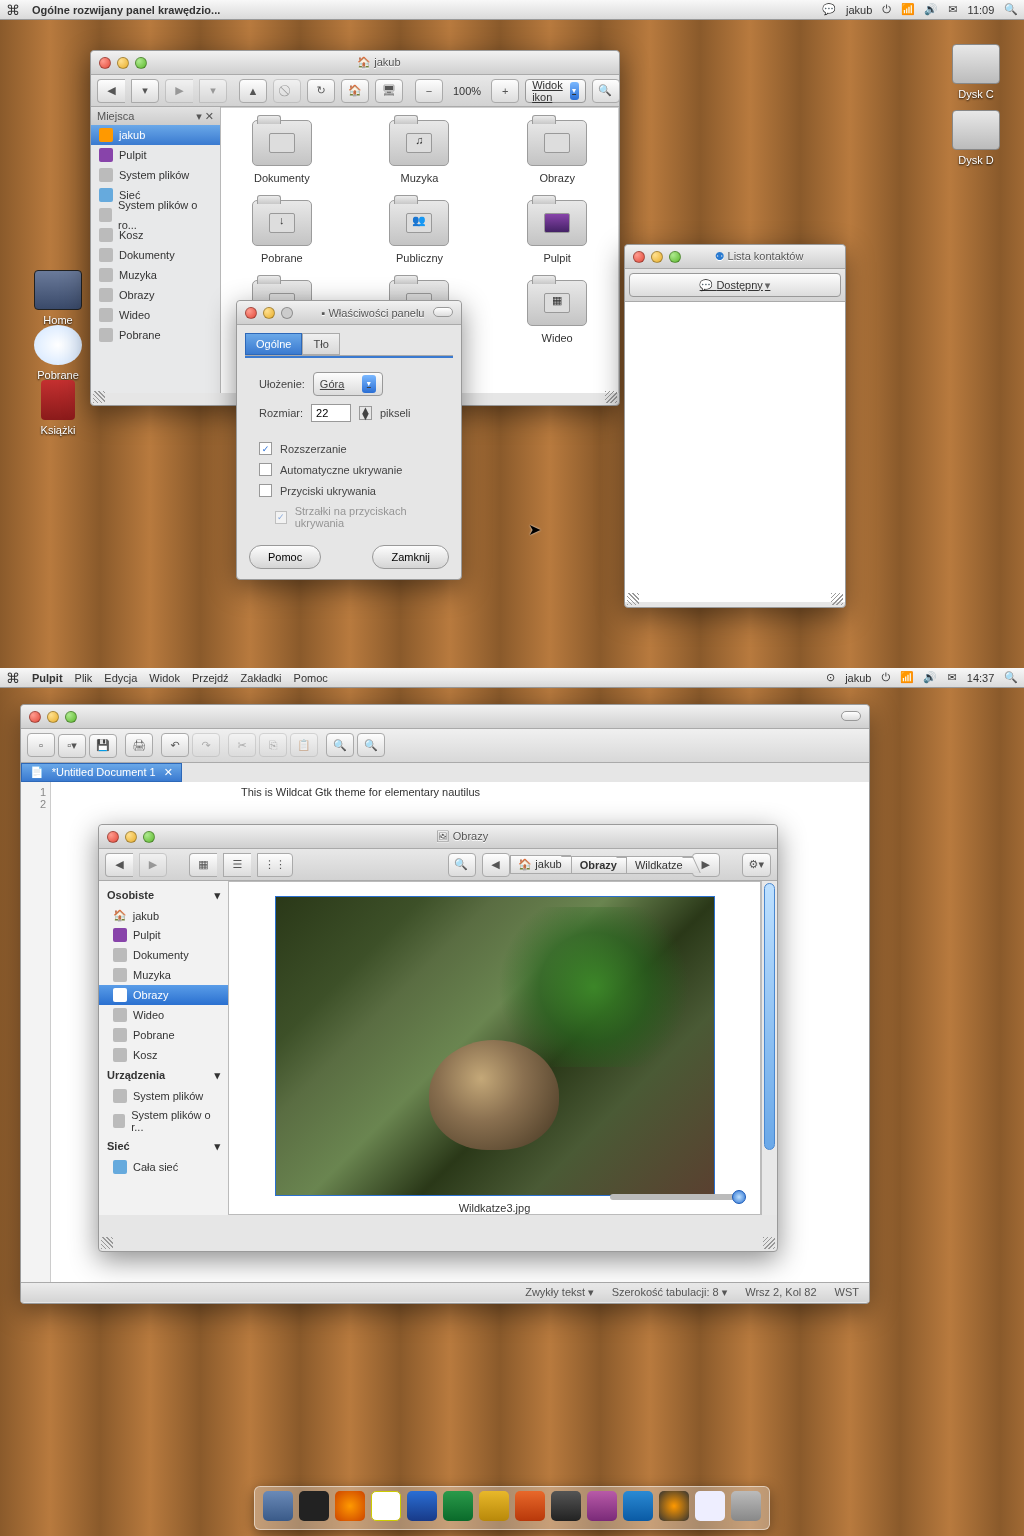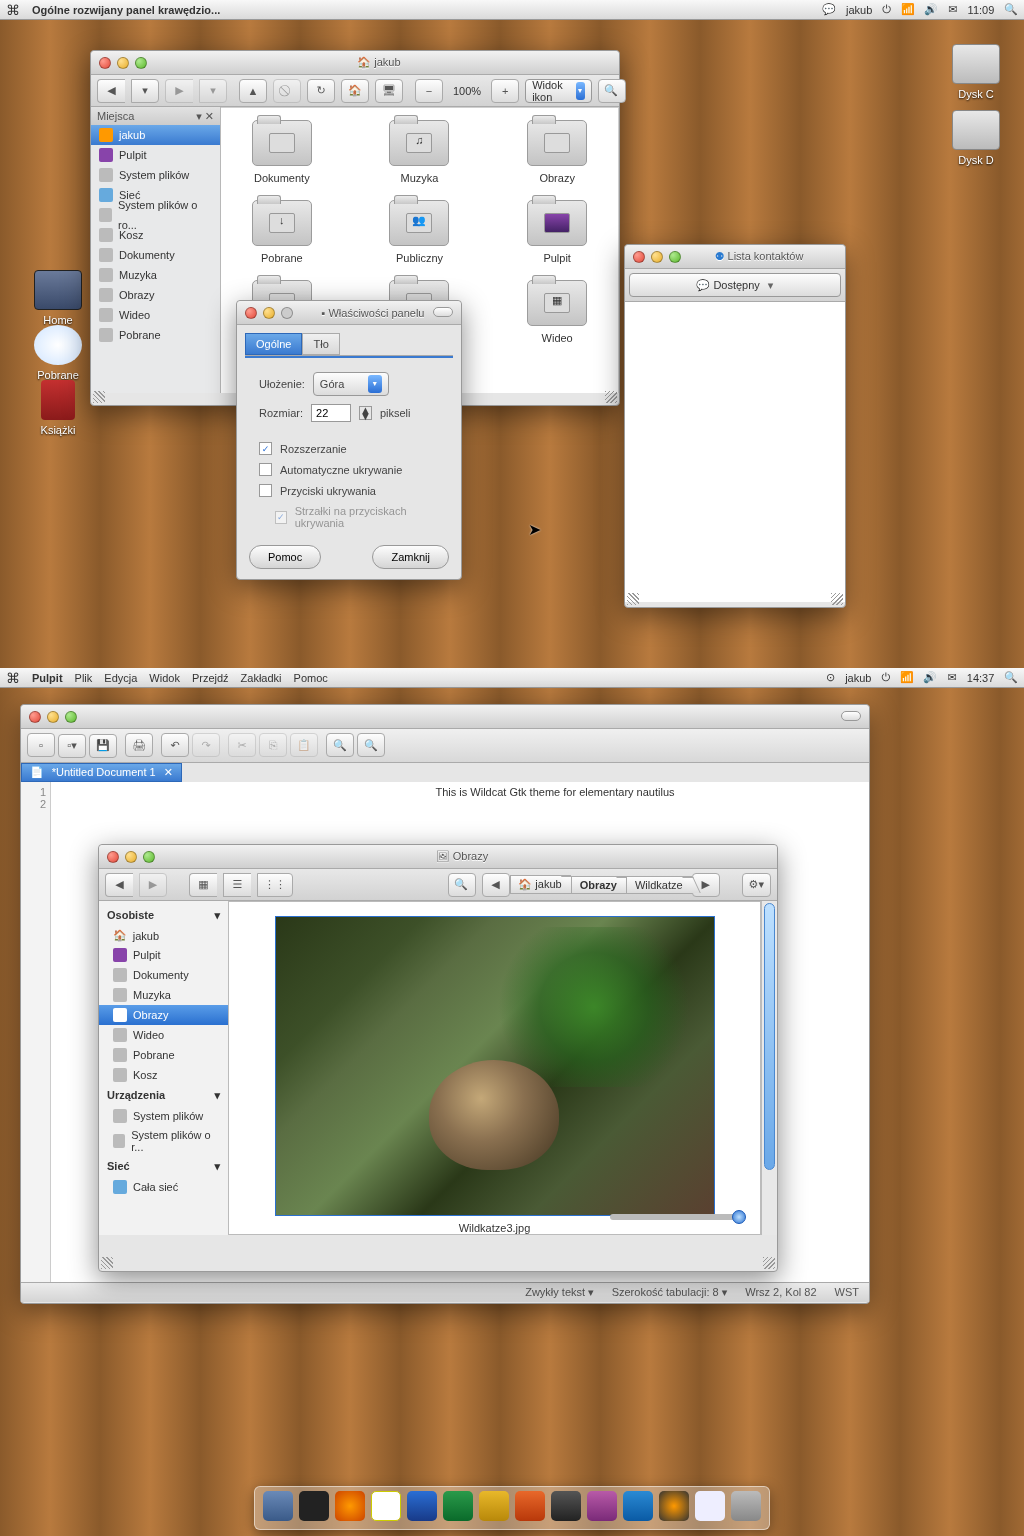--- a/index.html
+++ b/index.html
@@ -26,21 +26,21 @@
 .tl { display:flex; gap:6px; }
 .dot { width:12px; height:12px; border-radius:50%; border:1px solid rgba(0,0,0,.3); }
 .red{background:radial-gradient(circle at 30% 30%,#ff9c8f,#e2493a);} .yel{background:radial-gradient(circle at 30% 30%,#ffe08f,#e8ae2c);} .grn{background:radial-gradient(circle at 30% 30%,#aeea8f,#5cb82c);}
 .wtitle { flex:1; text-align:center; color:#555; text-shadow:0 1px #fff; }
 .pill { position:absolute; right:8px; top:6px; width:20px; height:10px; border:1px solid #999; border-radius:6px; background:linear-gradient(#fff,#ddd); }
 
 
 .toolbar { height:32px; background:linear-gradient(#e8e8e8,#d2d2d2); border-bottom:1px solid #aaa; display:flex; align-items:center; padding:0 6px; gap:6px; }
 .tbtn { height:24px; min-width:28px; padding:0 6px; border:1px solid #aaa; border-radius:4px; background:linear-gradient(#fdfdfd,#dcdcdc); display:inline-flex; align-items:center; justify-content:center; color:#555; }
 .tbtn.seg-l{border-radius:4px 0 0 4px; border-right:none;} .tbtn.seg-r{border-radius:0 4px 4px 0;}
-.combo { height:24px; border:1px solid #999; border-radius:4px; background:linear-gradient(#fdfdfd,#dcdcdc); display:flex; align-items:center; padding:0 6px; gap:8px; }
+.combo { height:24px; border:1px solid #999; border-radius:4px; background:linear-gradient(#fdfdfd,#dcdcdc); display:flex; align-items:center; padding:0 6px; gap:2px;text-decoration:underline; }
 .combo .arrow { width:14px; height:18px; background:linear-gradient(#7ab8ff,#2a6ed4); border-radius:3px; color:#fff; text-align:center; line-height:18px; font-size:8px; }
 
 
 .nsidebar { position:absolute; left:0; top:56px; bottom:12px; width:130px; background:#e8e9ea; border-right:1px solid #b8b8b8; }
 .nsidebar .hd { background:linear-gradient(#e2e2e2,#ccc); height:18px; line-height:18px; padding:0 6px; color:#555; display:flex; align-items:center; justify-content:space-between; }
 .nsi { height:20px; line-height:20px; padding:0 8px; display:flex; align-items:center; gap:6px; color:#333; }
 .nsi.sel { background:linear-gradient(#6aa8e8,#3a7ad0); color:#fff; }
 .nic { width:14px; height:14px; background:#bbb; border-radius:2px; }
 
 
@@ -69,21 +69,21 @@
 
 .dock { position:absolute; bottom:6px; left:50%; transform:translateX(-50%); height:44px; background:rgba(230,230,230,.35); border:1px solid rgba(255,255,255,.5); border-radius:6px; padding:4px 8px; display:flex; gap:6px; box-shadow:0 4px 14px rgba(0,0,0,.4); }
 .dock .di { width:30px; height:30px; border-radius:5px; }
 
 
 .gedit .gtb { display:flex; gap:8px; padding:4px 6px; background:linear-gradient(#f0f0f0,#d8d8d8); border-bottom:1px solid #aaa; }
 .gtab { display:flex; }
 .gtab .t { background:linear-gradient(#6aa8e8,#3a7ad0); color:#fff; padding:2px 8px; display:flex; gap:8px; align-items:center; border:1px solid #2d68b8; }
 .gedit .editor { background:#fff; position:relative; height:500px; font-family:monospace; font-size:12px; }
 .gutter { position:absolute; left:0; top:0; bottom:0; width:30px; background:#f3f3f3; border-right:1px solid #ccc; text-align:right; padding:4px 4px 0 0; color:#888; }
-.etext { padding:4px 0 0 220px; color:#333; white-space:pre;text-align:center; }
+.etext { padding:4px 0 0 220px; color:#333; white-space:pre; }
 .status { height:20px; background:linear-gradient(#ececec,#d4d4d4); border-top:1px solid #aaa; display:flex; align-items:center; justify-content:flex-end; gap:18px; padding:0 10px; color:#555; }
 
 
 .ow .oside { position:absolute; left:0; top:56px; bottom:36px; width:130px; background:#f2f2f2; border-right:1px solid #bbb; padding:4px 0; }
 .ow .ogrp { font-weight:bold; padding:4px 8px; display:flex; justify-content:space-between; }
 .ow .oi { padding:3px 14px; display:flex; gap:6px; align-items:center; }
 .ow .oi.sel { background:linear-gradient(#5a9de8,#2a70d0); color:#fff; }
 .ow .omain { position:absolute; left:130px; right:16px; top:56px; bottom:36px; background:#fff; border:1px solid #bbb; border-left:none; display:flex; flex-direction:column; align-items:center; }
 .ow .img { width:440px; height:300px; margin-top:14px; border:1px solid #2a70d0; background:linear-gradient(135deg,#2a3818 0%, #3d5028 20%, #5a6d42 30%, #6a8550 45%, #2a3818 60%, #4a5a35 75%, #5a4030 100%); position:relative; }
 .ow .cat { position:absolute; left:35%; top:48%; width:130px; height:110px; background:radial-gradient(circle at 40% 35%, #c4a878 0%, #8a7050 40%, #5a4830 80%); border-radius:50% 50% 45% 45%; }
@@ -433,21 +433,21 @@
       <div class="etext">This is Wildcat Gtk theme for elementary nautilus</div>
     </div>
     <div class="status">
       <span><span>Zwykły tekst</span> ▾</span>
       <span><span>Szerokość tabulacji:  8</span> ▾</span>
       <span>Wrsz 2, Kol 82</span>
       <span>WST</span>
     </div>
   </div>
 
-  <div class="win ow" style="left:98px; top:176px; width:680px; height:428px">
+  <div class="win ow" style="left:98px; top:156px; width:680px; height:428px">
     <div class="titlebar">
       <div class="tl">
           <div class="dot red"></div>
           <div class="dot yel"></div>
           <div class="dot grn"></div>
         </div>
       <div class="wtitle"><span>🖼 </span><span>Obrazy</span></div>
     </div>
     <div class="toolbar">
       <span class="tbtn seg-l">◀</span>

